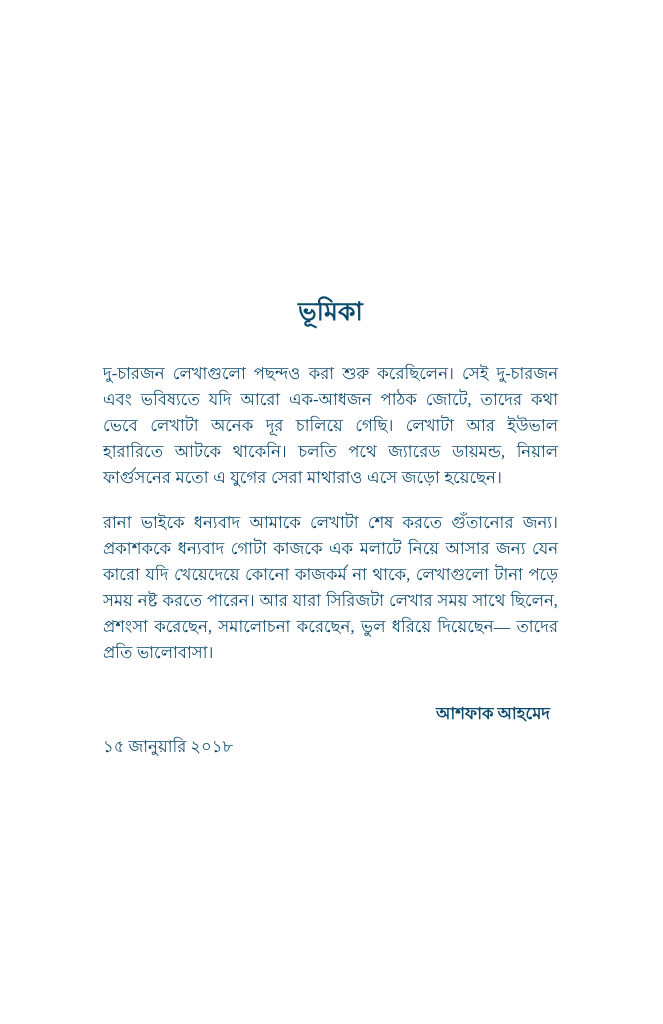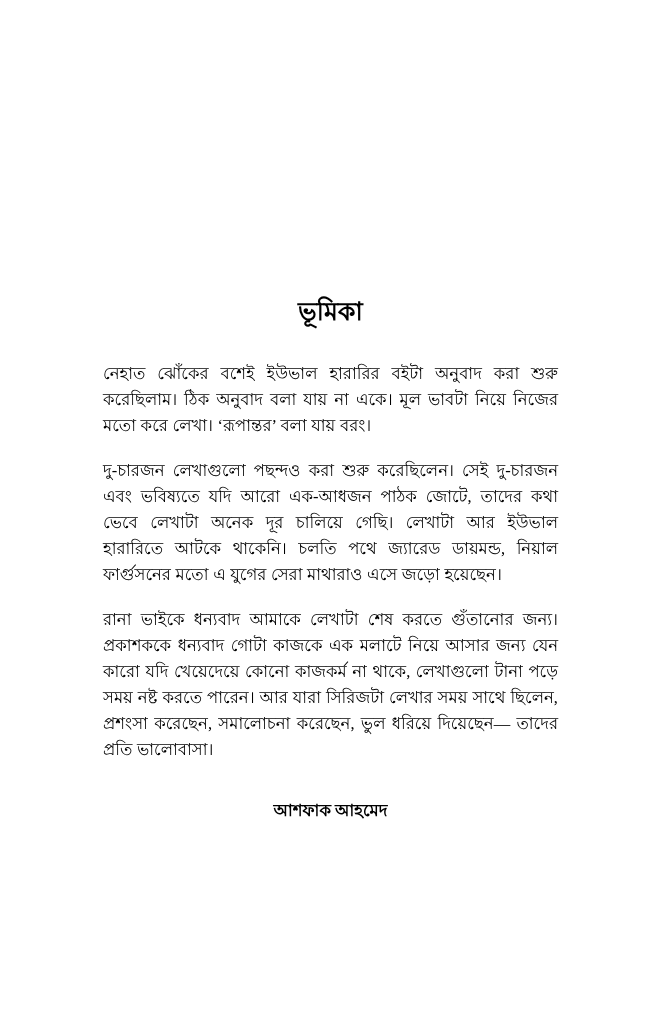--- a/index.html
+++ b/index.html
@@ -11,21 +11,21 @@
 
   .page {
     position: relative;
     width: 663px;
     height: 1024px;
     margin: 0 auto;
     background: #ffffff;
     overflow: hidden;
     box-sizing: border-box;
     font-family: "Liberation Serif", "DejaVu Serif", serif;
-    color: #000000;
+    color: #0c4a6e;
     -webkit-font-smoothing: antialiased;
   }
 
   
   .content {
     position: absolute;
     left: 103px;
     top: 296px;
     width: 455px;
   }
@@ -53,51 +53,51 @@
 
   .para:last-of-type {
     margin-bottom: 8px;
   }
 
   .signature {
     margin-top: 35px;
   }
 
   .signature-name {
-    margin: 0;
+    margin: 8px;
     padding: 0;
     font-size: 16.5px;
     line-height: 25px;
     font-weight: 700;
-    text-align: center;
+    text-align: right;
   }
 
   .signature-date {
     margin: 0;
     padding: 0;
     font-size: 16.5px;
     line-height: 25px;
     font-weight: 400;
     text-align: left;
   }
 </style>
 </head>
 <body>
 
 <div class="page">
 
   <div class="content">
 
     <h1 class="doc-title">ভূমিকা</h1>
 
-    <p class="para">নেহাত ঝোঁকের বশেই ইউভাল হারারির বইটা অনুবাদ করা শুরু করেছিলাম। ঠিক অনুবাদ বলা যায় না একে। মূল ভাবটা নিয়ে নিজের মতো করে লেখা। ‘রূপান্তর’ বলা যায় বরং।</p>
 
     <p class="para">দু-চারজন লেখাগুলো পছন্দও করা শুরু করেছিলেন। সেই দু-চারজন এবং ভবিষ্যতে যদি আরো এক-আধজন পাঠক জোটে, তাদের কথা ভেবে লেখাটা অনেক দূর চালিয়ে গেছি। লেখাটা আর ইউভাল হারারিতে আটকে থাকেনি। চলতি পথে জ্যারেড ডায়মন্ড, নিয়াল ফার্গুসনের মতো এ যুগের সেরা মাথারাও এসে জড়ো হয়েছেন।</p>
 
     <p class="para">রানা ভাইকে ধন্যবাদ আমাকে লেখাটা শেষ করতে গুঁতানোর জন্য। প্রকাশককে ধন্যবাদ গোটা কাজকে এক মলাটে নিয়ে আসার জন্য যেন কারো যদি খেয়েদেয়ে কোনো কাজকর্ম না থাকে, লেখাগুলো টানা পড়ে সময় নষ্ট করতে পারেন। আর যারা সিরিজটা লেখার সময় সাথে ছিলেন, প্রশংসা করেছেন, সমালোচনা করেছেন, ভুল ধরিয়ে দিয়েছেন— তাদের প্রতি ভালোবাসা।</p>
 
     <div class="signature">
       <p class="signature-name">আশফাক আহমেদ</p>
+      <p class="signature-date">১৫ জানুয়ারি ২০১৮</p>
     </div>
 
   </div>
 
 </div>
 
 </body></html>

